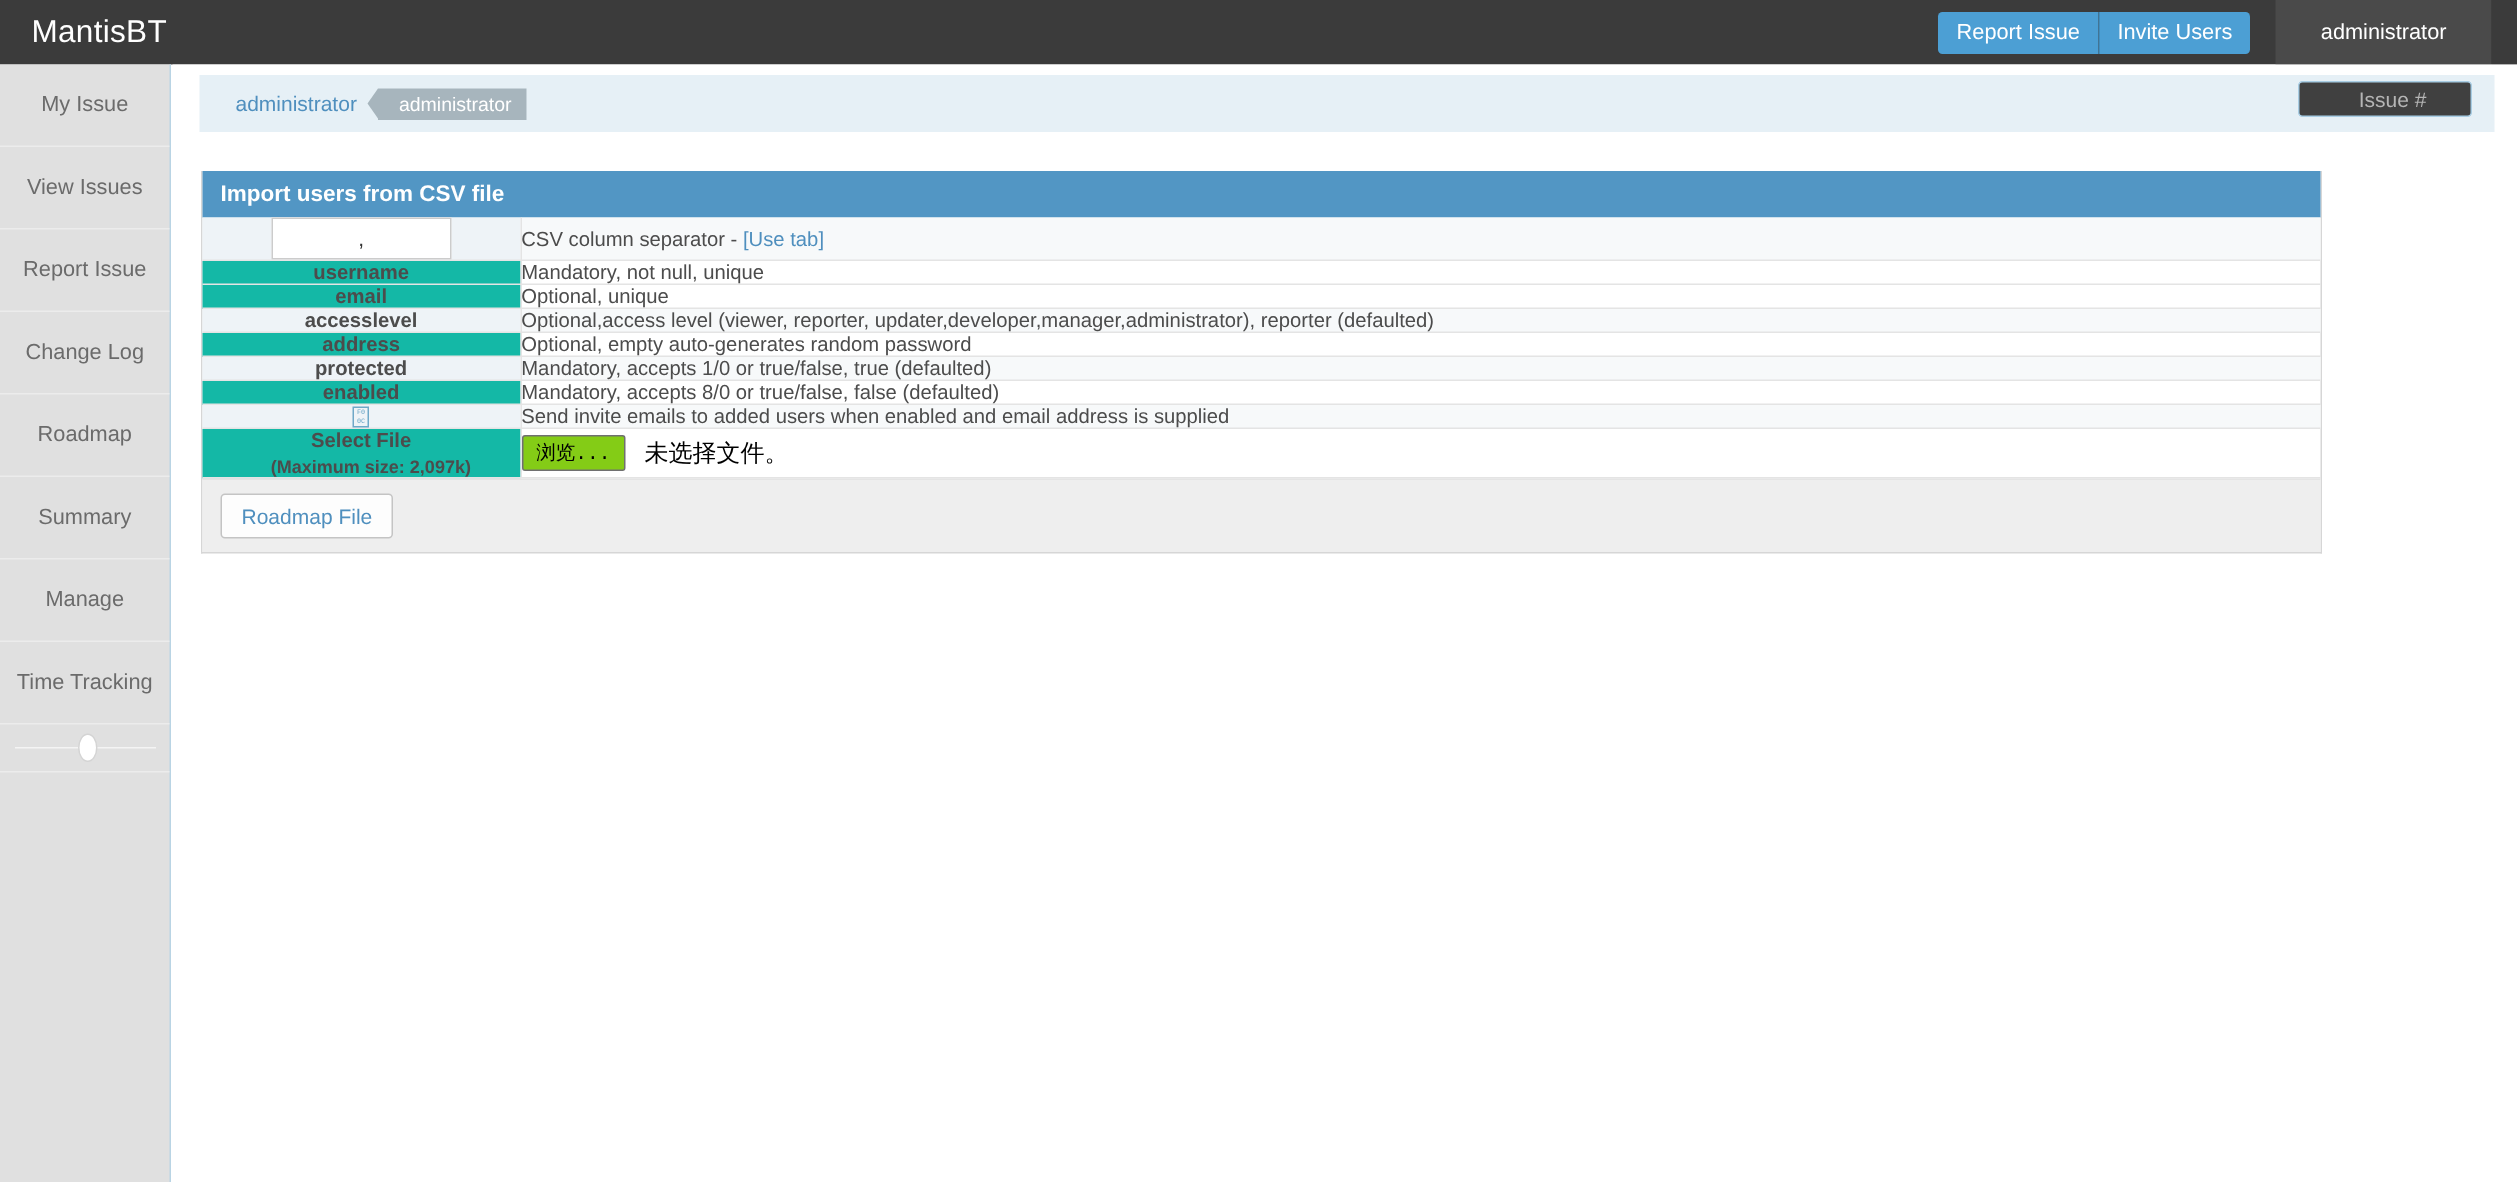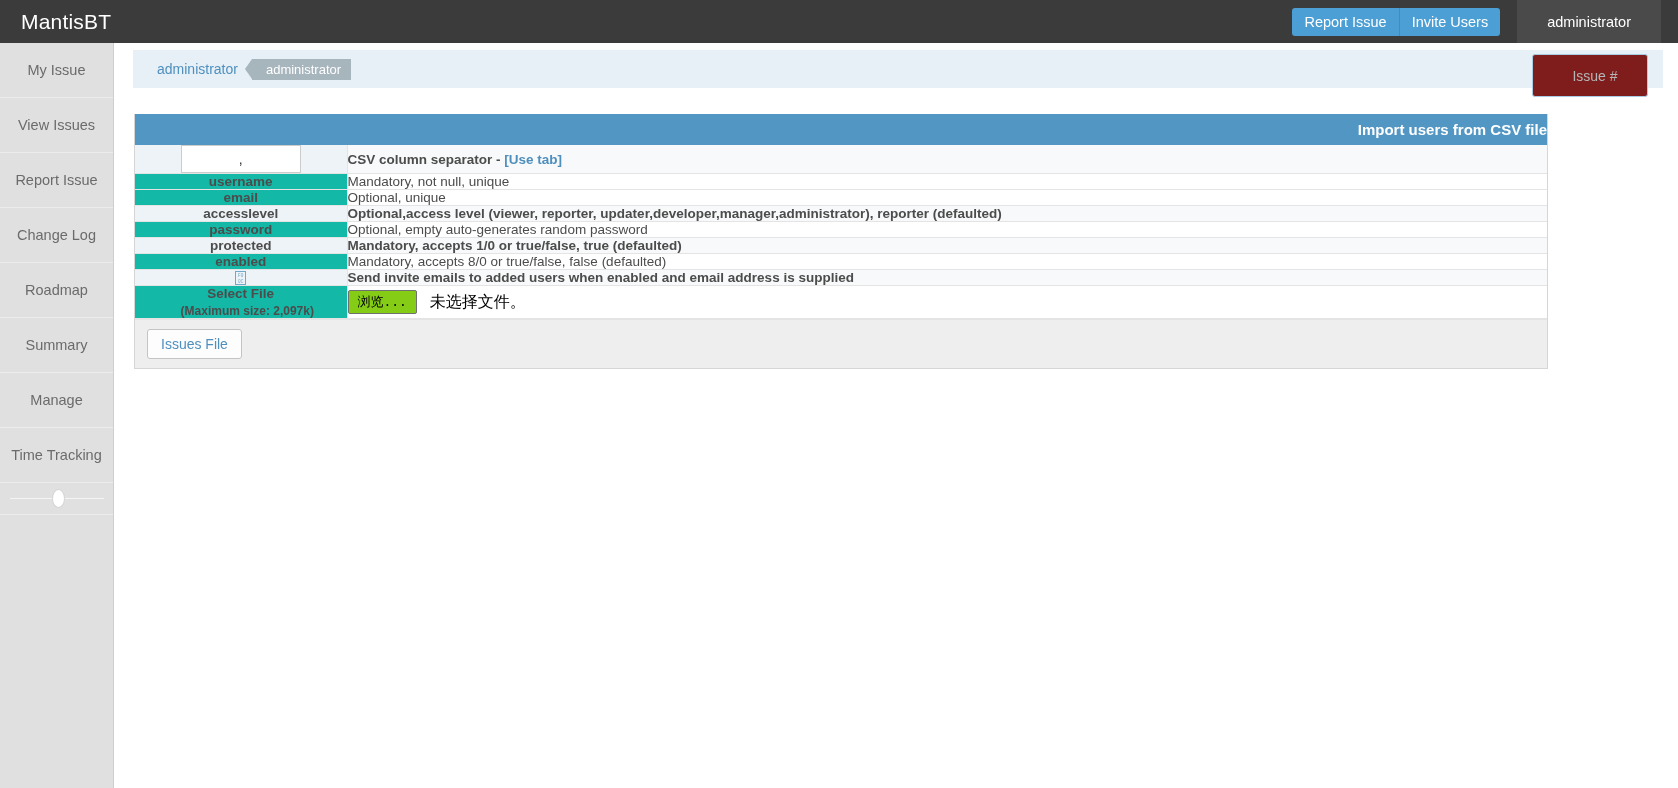--- a/index.html
+++ b/index.html
@@ -125,24 +125,24 @@
   }
   .crumb-tag::before {
     content: "";
     position: absolute; left: -7px; top: 0;
     border-top: 10.5px solid transparent;
     border-bottom: 10.5px solid transparent;
     border-right: 7px solid #a7b5bd;
   }
   .issue-input {
     position: absolute; right: 15px; top: 4px;
-    width: 116px; height: 43px;
+    width: 116px; height: 24px;
     border: 1px solid #a8cde4;
     border-radius: 3px;
-    background: #7f1d1d;
+    background: #404040;
     color: #9b9b9b;
     font-size: 14px;
     text-align: center;
     font-family: "Liberation Sans", sans-serif;
     outline: none;
     padding-left: 12px;
   }
   .issue-input::placeholder { color: #b5b5b5; }
 
   
@@ -154,21 +154,20 @@
     border-top: none;
   }
   .panel-head {
     background: #5296c4;
     color: #ffffff;
     font-size: 15px;
     height: 31px;
     line-height: 31px;
     padding-left: 12px;
     font-weight: 600;
-    text-align: right;
   }
   table.form {
     width: 100%;
     border-collapse: collapse;
     table-layout: fixed;
   }
   table.form td {
     border-bottom: 1px solid #e4e4e4;
     font-size: 13.5px;
     color: #4c4c4c;
@@ -178,21 +177,21 @@
   td.lbl {
     width: 212px;
     background: #14b8a6;
     text-align: center;
     font-weight: bold;
     color: #333333;
     border-right: 1px solid #e4e4e4;
     padding: 8px 6px;
   }
   td.val { padding: 8px 0 8px 8px; }
-  tr.alt td.val { background: #f7f9fa; font-weight: bold; }
+  tr.alt td.val { background: #f7f9fa; }
   tr.alt td.lbl { background: #eef3f7; }
   .sep-input {
     width: 120px; height: 28px;
     border: 1px solid #cccccc;
     background: #ffffff;
     text-align: center;
     font-size: 14px;
     color: #333333;
     font-family: "Liberation Sans", sans-serif;
     outline: none;
@@ -305,21 +304,21 @@
       </tr>
       <tr>
         <td class="lbl">email</td>
         <td class="val">Optional, unique</td>
       </tr>
       <tr class="alt">
         <td class="lbl">accesslevel</td>
         <td class="val">Optional,access level (viewer, reporter, updater,developer,manager,administrator), reporter (defaulted)</td>
       </tr>
       <tr>
-        <td class="lbl">password</td>
+        <td class="lbl">address</td>
         <td class="val">Optional, empty auto-generates random password</td>
       </tr>
       <tr class="alt">
         <td class="lbl">protected</td>
         <td class="val">Mandatory, accepts 1/0 or true/false, true (defaulted)</td>
       </tr>
       <tr>
         <td class="lbl">enabled</td>
         <td class="val">Mandatory, accepts 8/0 or true/false, false (defaulted)</td>
       </tr>
@@ -341,15 +340,15 @@
         </td>
         <td class="val">
           <span class="browse-btn">浏览...</span>
           <span class="file-name">未选择文件。</span>
         </td>
       </tr>
     </tbody>
   </table>
 
   <div class="panel-foot">
-    <button class="upload-btn">Issues File</button>
+    <button class="upload-btn">Roadmap File</button>
   </div>
 </div>
 
 </body></html>

